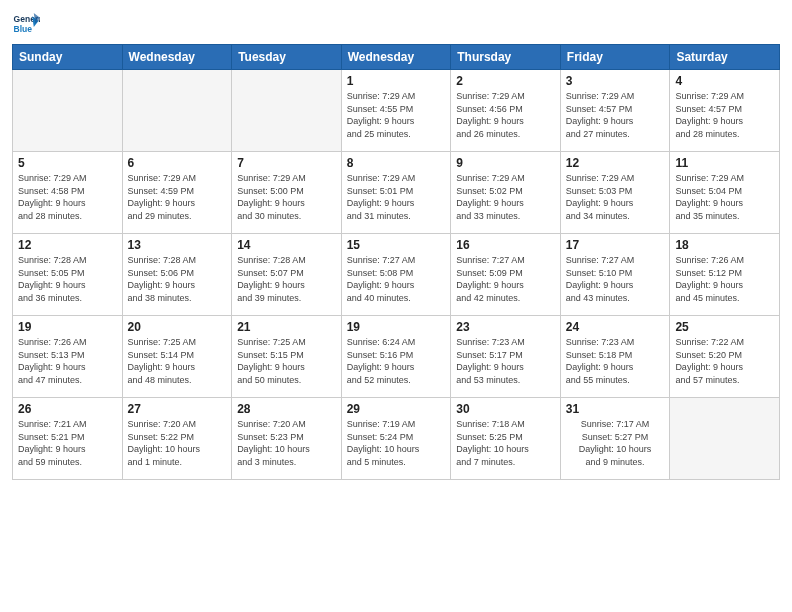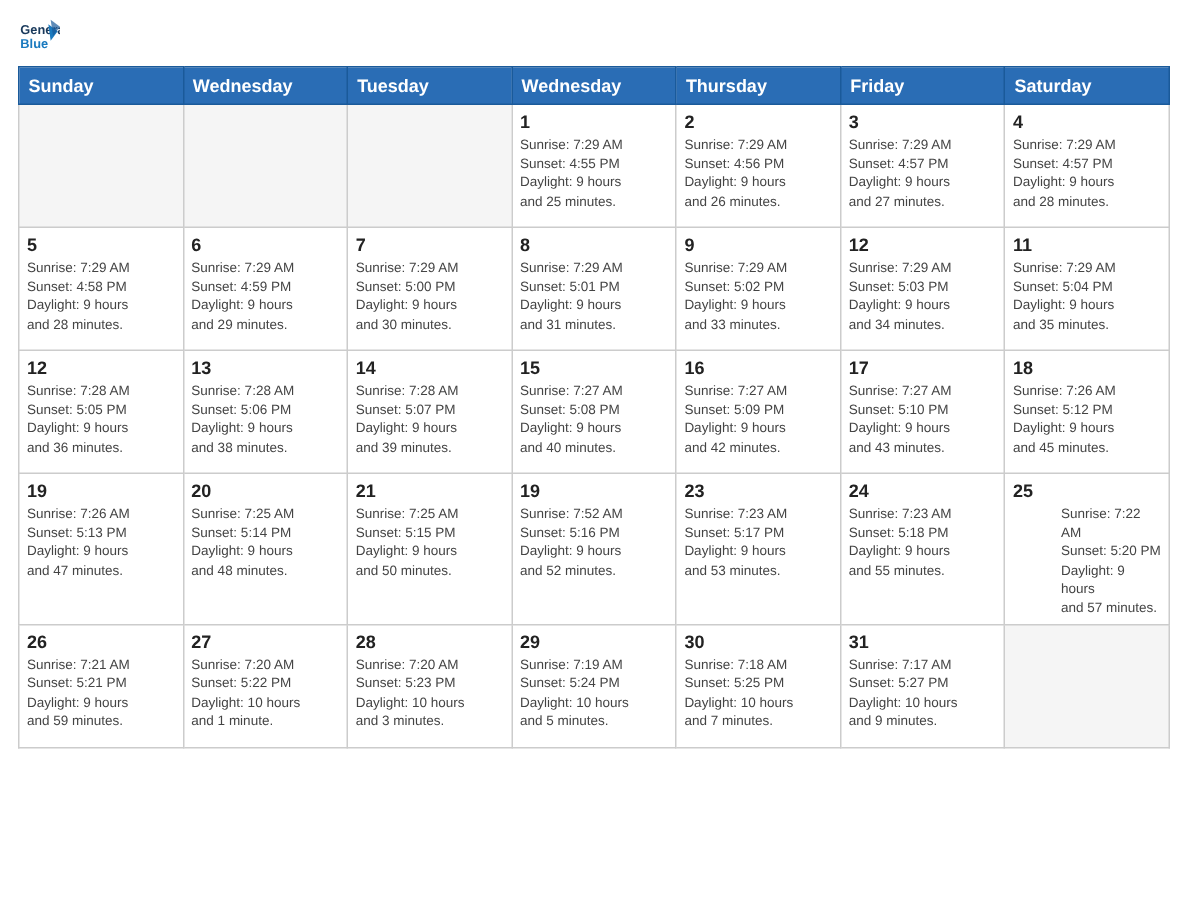--- a/index.html
+++ b/index.html
@@ -271,42 +271,42 @@
           </td>
           <td>
             <div class="day-num">21</div>
             <div class="day-info" style="white-space: pre-line;">Sunrise: 7:25 AM
 Sunset: 5:15 PM
 Daylight: 9 hours
 and 50 minutes.</div>
           </td>
           <td>
             <div class="day-num">19</div>
-            <div class="day-info" style="white-space: pre-line;">Sunrise: 7:52 AM
+            <div class="day-info" style="white-space: pre-line;">Sunrise: 6:24 AM
 Sunset: 5:16 PM
 Daylight: 9 hours
 and 52 minutes.</div>
           </td>
           <td>
             <div class="day-num">23</div>
             <div class="day-info" style="white-space: pre-line;">Sunrise: 7:23 AM
 Sunset: 5:17 PM
 Daylight: 9 hours
 and 53 minutes.</div>
           </td>
           <td>
             <div class="day-num">24</div>
             <div class="day-info" style="white-space: pre-line;">Sunrise: 7:23 AM
 Sunset: 5:18 PM
 Daylight: 9 hours
 and 55 minutes.</div>
           </td>
           <td>
             <div class="day-num">25</div>
-            <div class="day-info" style="white-space: pre-line; margin-left: 32px;">Sunrise: 7:22 AM
+            <div class="day-info" style="white-space: pre-line;">Sunrise: 7:22 AM
 Sunset: 5:20 PM
 Daylight: 9 hours
 and 57 minutes.</div>
           </td>
         </tr>
         <tr>
           <td>
             <div class="day-num">26</div>
             <div class="day-info" style="white-space: pre-line;">Sunrise: 7:21 AM
 Sunset: 5:21 PM
@@ -336,21 +336,21 @@
           </td>
           <td>
             <div class="day-num">30</div>
             <div class="day-info" style="white-space: pre-line;">Sunrise: 7:18 AM
 Sunset: 5:25 PM
 Daylight: 10 hours
 and 7 minutes.</div>
           </td>
           <td>
             <div class="day-num">31</div>
-            <div class="day-info" style="white-space: pre-line;">Sunrise: 7:17 AM
+            <div class="day-info" style="white-space: pre-line; text-align: center;">Sunrise: 7:17 AM
 Sunset: 5:27 PM
 Daylight: 10 hours
 and 9 minutes.</div>
           </td>
           <td class="empty"></td>
         </tr>
       </tbody>
   </table>
 </div>
 

